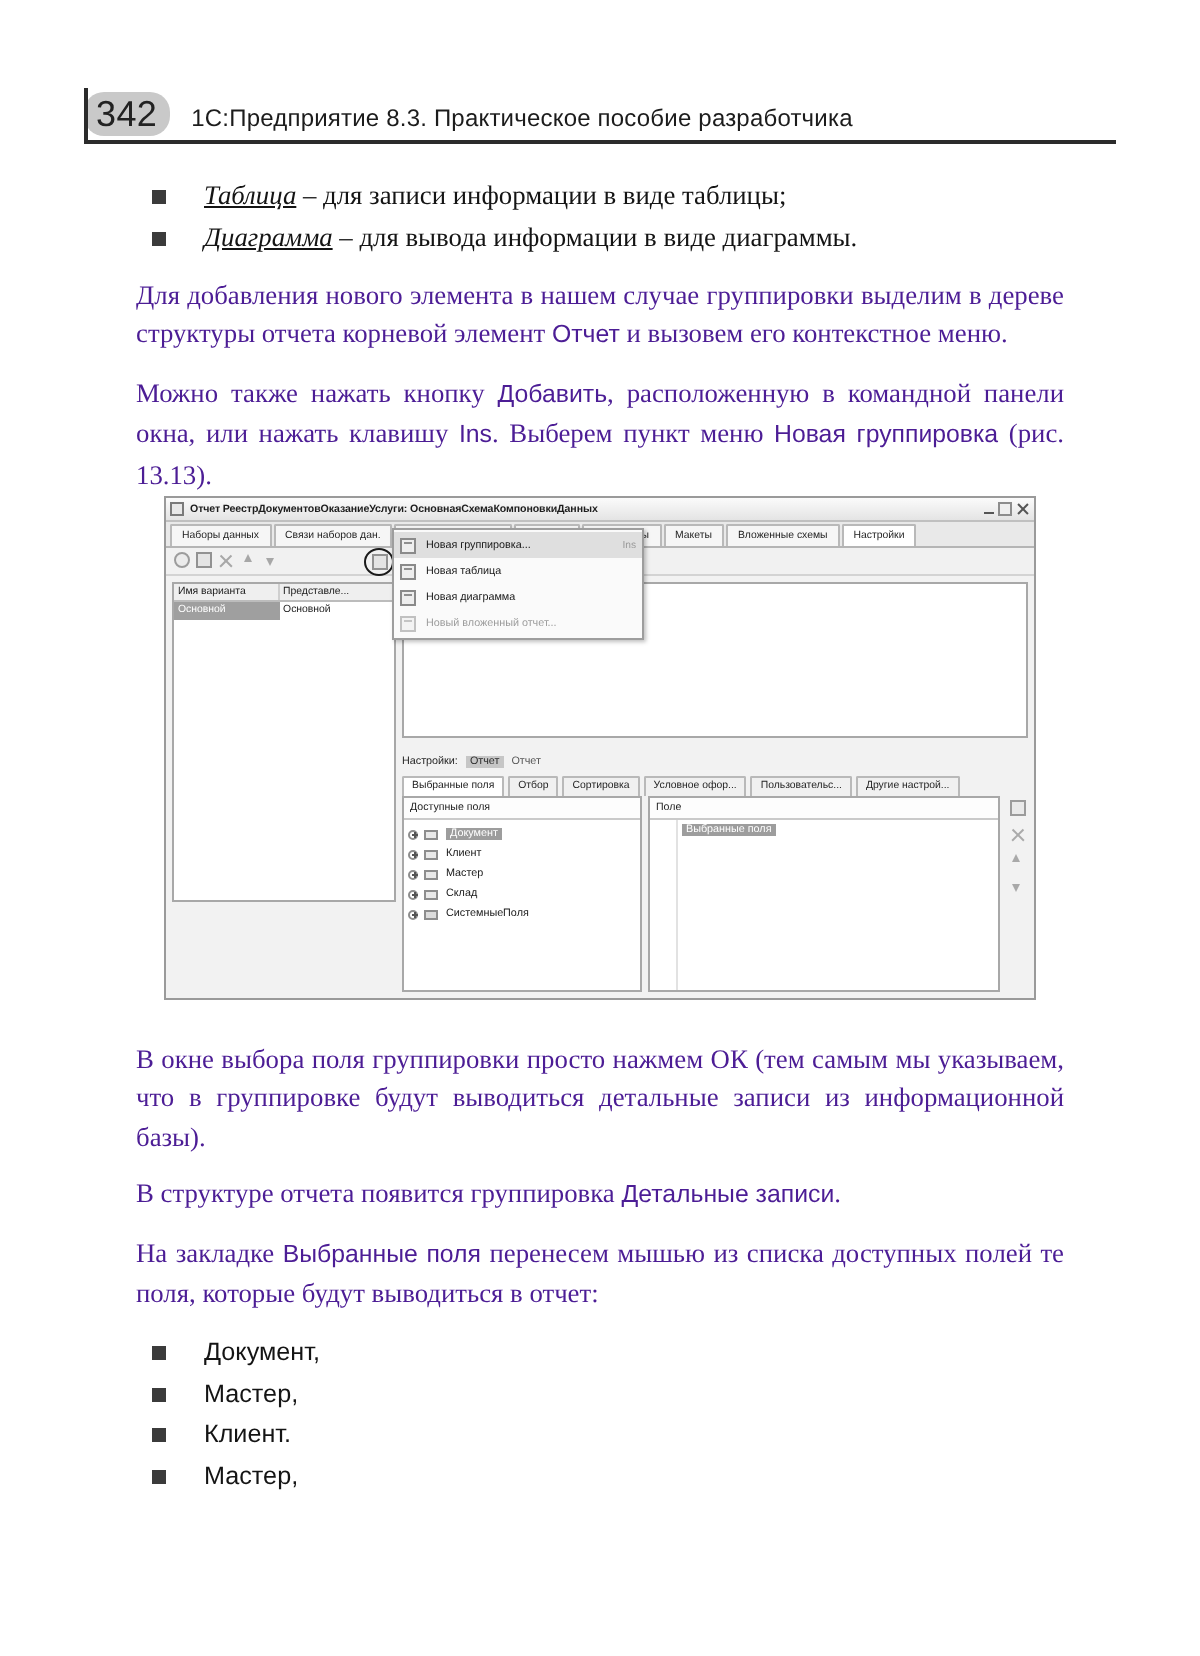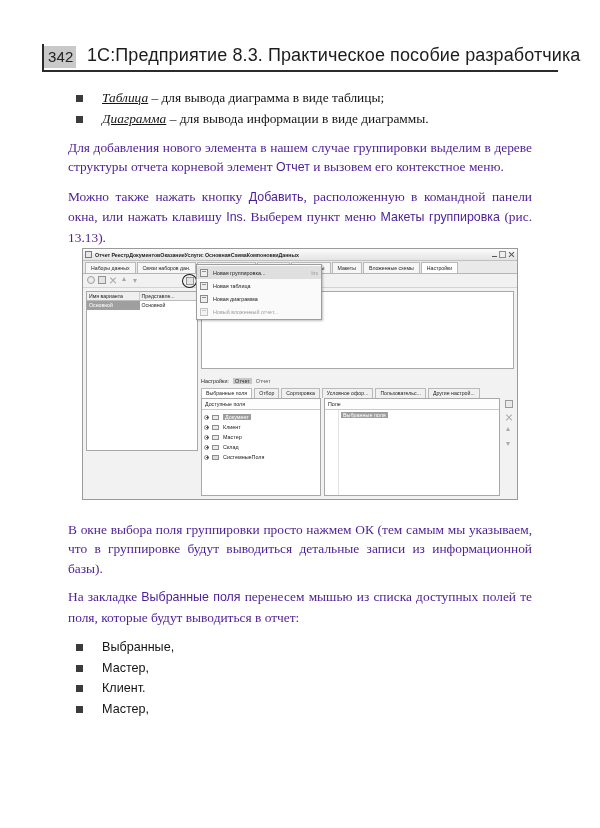--- a/index.html
+++ b/index.html
@@ -11,25 +11,25 @@
     color: #1a1a1a;
     overflow: hidden;
   }
   .page { position: relative; width:600px; height:828px; padding: 0; }
 
   
   .hdr { position:absolute; left:42px; top:44px; width:516px; height:30px; }
   .hdr-row { display:flex; align-items:flex-end; height:24px; }
   .pagenum {
     background:#c9c9c9; color:#222; font-family:"Liberation Sans", sans-serif;
-    font-size:15px; line-height:20px; padding:1px 6px 1px 6px; min-width:34px;
-    text-align:center; letter-spacing:0.2px;
+    font-size:18px; line-height:20px; padding:1px 6px 1px 6px; min-width:34px;
+    text-align:center; letter-spacing:0.2px;border-radius:10px;
   }
   .hdr-title {
-    font-family:"Liberation Sans", sans-serif; font-size:18px; color:#1c1c1c;
+    font-family:"Liberation Sans", sans-serif; font-size:12px; color:#1c1c1c;
     margin-left:11px; padding-bottom:2px; letter-spacing:0.1px; white-space:nowrap;
   }
   .hdr-rule { position:absolute; left:0; top:26px; width:516px; height:2px; background:#2b2b2b; }
   .hdr-tick { position:absolute; left:42px; top:44px; width:2px; height:26px; background:#2b2b2b; }
 
   
   .body { position:absolute; left:68px; top:88px; width:464px; }
   p.txt {
     margin:0 0 0 0; font-size:13.4px; line-height:19.4px;
     text-align:justify; text-justify:inter-word; color:#4c1d95;
@@ -245,31 +245,31 @@
     </div>
     <div class="hdr-rule"></div>
   </div>
   <div class="hdr-tick"></div>
 
   <div class="body">
 
     <ul class="bl">
       <li>
         <span class="bullet"></span>
-        <span class="it">Таблица</span><span> – для вывода диаграмма в виде таблицы;</span>
+        <span class="it">Таблица</span><span> – для записи информации в виде таблицы;</span>
       </li>
       <li>
         <span class="bullet"></span>
         <span class="it">Диаграмма</span><span> – для вывода информации в виде диаграммы.</span>
       </li>
     </ul>
 
     <p class="txt para"><span>Для добавления нового элемента в нашем случае группировки выделим в дереве структуры отчета корневой элемент </span><span class="ui">Отчет</span><span> и вызовем его контекстное меню.</span></p>
 
-    <p class="txt para"><span>Можно также нажать кнопку </span><span class="ui">Добавить</span><span>, расположенную в командной панели окна, или нажать клавишу </span><span class="ui">Ins</span><span>. Выберем пункт меню </span><span class="ui">Макеты группировка</span><span> (рис. 13.13).</span></p>
+    <p class="txt para"><span>Можно также нажать кнопку </span><span class="ui">Добавить</span><span>, расположенную в командной панели окна, или нажать клавишу </span><span class="ui">Ins</span><span>. Выберем пункт меню </span><span class="ui">Новая группировка</span><span> (рис. 13.13).</span></p>
   </div>
 
   <div class="figwrap">
     <div class="figure">
 
       <div class="win-title">
         <span class="win-ico"></span>
         <span class="win-cap">Отчет РеестрДокументовОказаниеУслуги: ОсновнаяСхемаКомпоновкиДанных</span>
         <span class="win-btns">
           <span class="win-btn min"></span>
@@ -431,27 +431,28 @@
         </div>
 
       </div>
     </div>
 
   </div>
 
   <div class="body" style="top:520px;">
     <p class="txt">В окне выбора поля группировки просто нажмем ОК (тем самым мы указываем, что в группировке будут выводиться детальные записи из информационной базы).</p>
 
+    <p class="txt para"><span>В структуре отчета появится группировка </span><span class="ui">Детальные записи</span><span>.</span></p>
 
     <p class="txt para"><span>На закладке </span><span class="ui">Выбранные поля</span><span> перенесем мышью из списка доступных полей те поля, которые будут выводиться в отчет:</span></p>
 
     <ul class="bl" style="margin-top:10px;">
       <li class="sans">
         <span class="bullet"></span>
-        <span>Выбранные,</span>
+        <span>Документ,</span>
       </li>
       <li class="sans">
         <span class="bullet"></span>
         <span>Мастер,</span>
       </li>
       <li class="sans">
         <span class="bullet"></span>
         <span>Клиент.</span>
       </li>
       <li class="sans">

